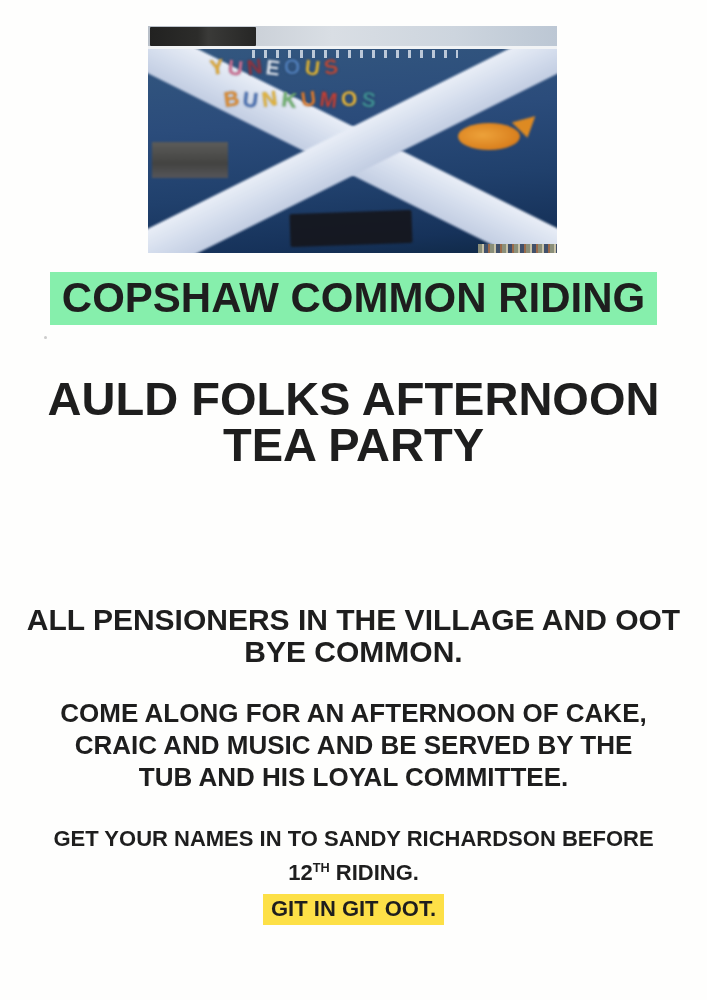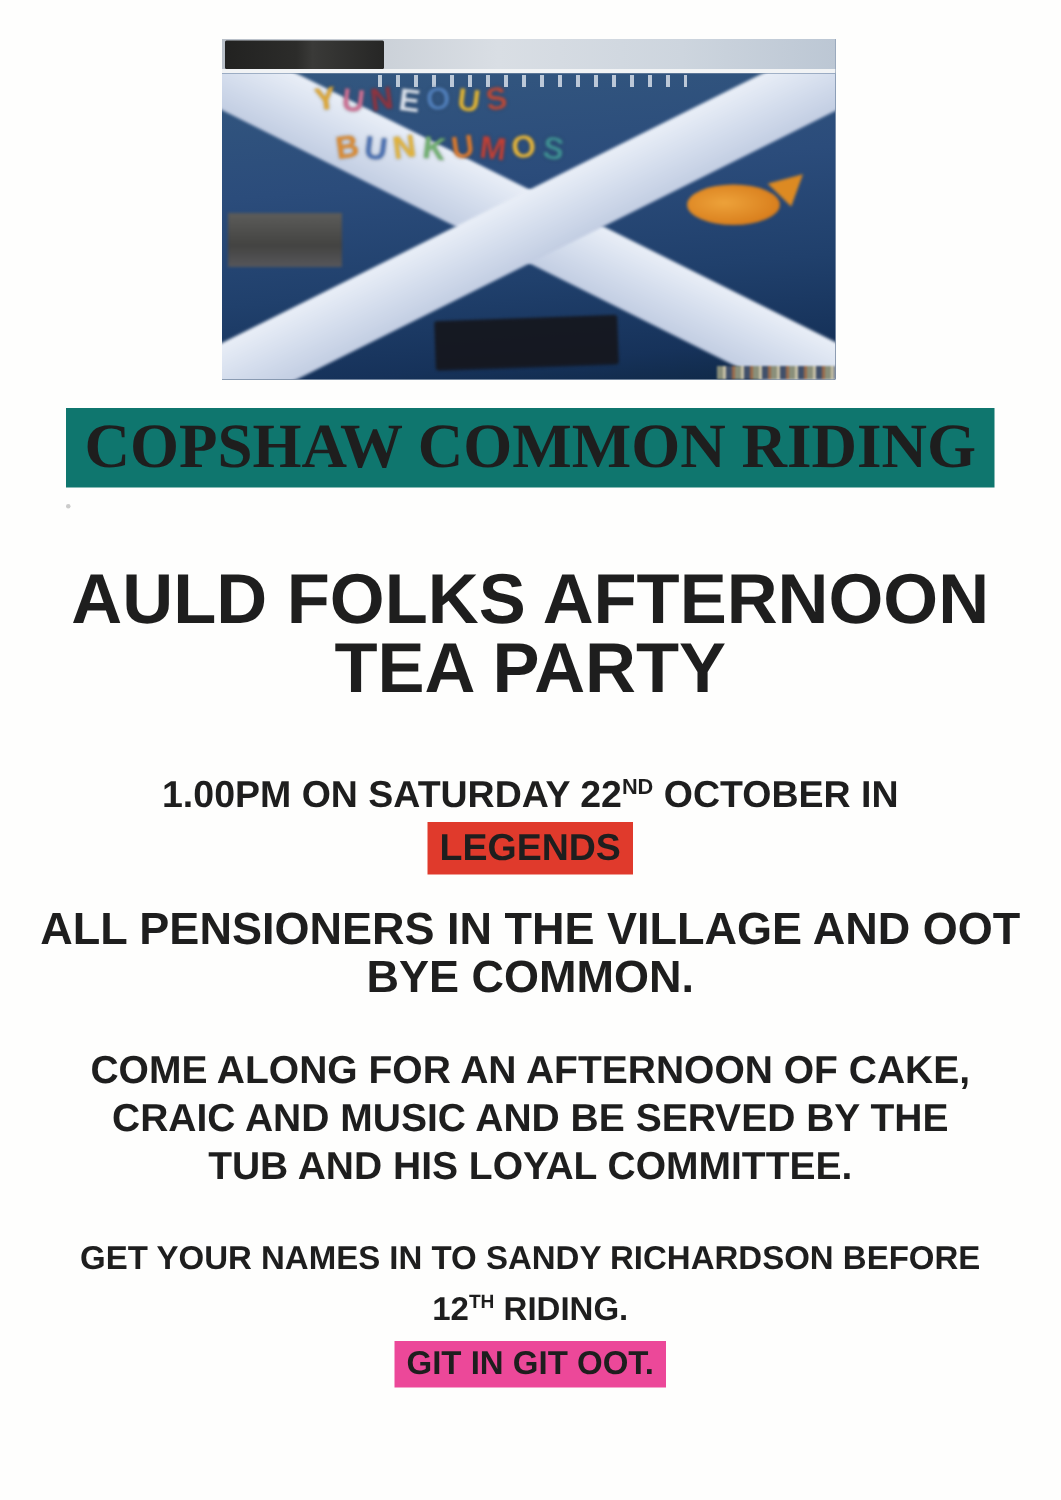--- a/index.html
+++ b/index.html
@@ -75,49 +75,43 @@
     <div class="letters row1"><span style="color: rgb(220, 166, 54);">Y</span><span style="color: rgb(202, 111, 146);">U</span><span style="color: rgb(142, 52, 64);">N</span><span style="color: rgb(217, 224, 234);">E</span><span style="color: rgb(79, 125, 184);">O</span><span style="color: rgb(220, 178, 54);">U</span><span style="color: rgb(184, 74, 58);">S</span></div>
     <div class="letters row2"><span style="color: rgb(217, 138, 51);">B</span><span style="color: rgb(74, 111, 176);">U</span><span style="color: rgb(224, 178, 60);">N</span><span style="color: rgb(111, 174, 111);">K</span><span style="color: rgb(217, 122, 48);">U</span><span style="color: rgb(192, 64, 54);">M</span><span style="color: rgb(224, 178, 60);">O</span><span style="color: rgb(63, 143, 147);">S</span></div>
     <div class="grey-rect"></div>
     <div class="fish-body"></div>
     <div class="fish-tail"></div>
     <div class="dark-rect"></div>
     <div class="fringe"></div>
   </div>
 
   <div class="block headline">
-    <span class="hl" style="background-color: #0f766e; font-family: Liberation Serif, serif;">COPSHAW COMMON RIDING</span>
+    <span class="hl" style="background-color: #86efac;">COPSHAW COMMON RIDING</span>
   </div>
 
   <div class="block title">
     <div>AULD FOLKS AFTERNOON</div>
     <div>TEA PARTY</div>
   </div>
 
-  <div class="block when">
-    <div><span>1.00PM ON SATURDAY 22</span><sup>ND</sup><span> OCTOBER IN</span></div>
-    <div>
-      <span class="hl" style="background-color: rgb(224, 58, 44);">LEGENDS</span>
-    </div>
-  </div>
 
   <div class="block invited">
     <div>ALL PENSIONERS IN THE VILLAGE AND OOT</div>
     <div>BYE COMMON.</div>
   </div>
 
   <div class="block details">
     <div>COME ALONG FOR AN AFTERNOON OF CAKE,</div>
     <div>CRAIC AND MUSIC AND BE SERVED BY THE</div>
     <div>TUB AND HIS LOYAL COMMITTEE.</div>
   </div>
 
   <div class="block rsvp">
     <div>GET YOUR NAMES IN TO SANDY RICHARDSON BEFORE</div>
     <div><span>12</span><sup>TH</sup><span> RIDING.</span></div>
   </div>
 
   <div class="block footer">
-    <span class="hl" style="background-color: #ec4899;">GIT IN GIT OOT.</span>
+    <span class="hl" style="background-color: #fde047;">GIT IN GIT OOT.</span>
   </div>
 
   <div class="speck"></div>
 </div>
 
 </body></html>

